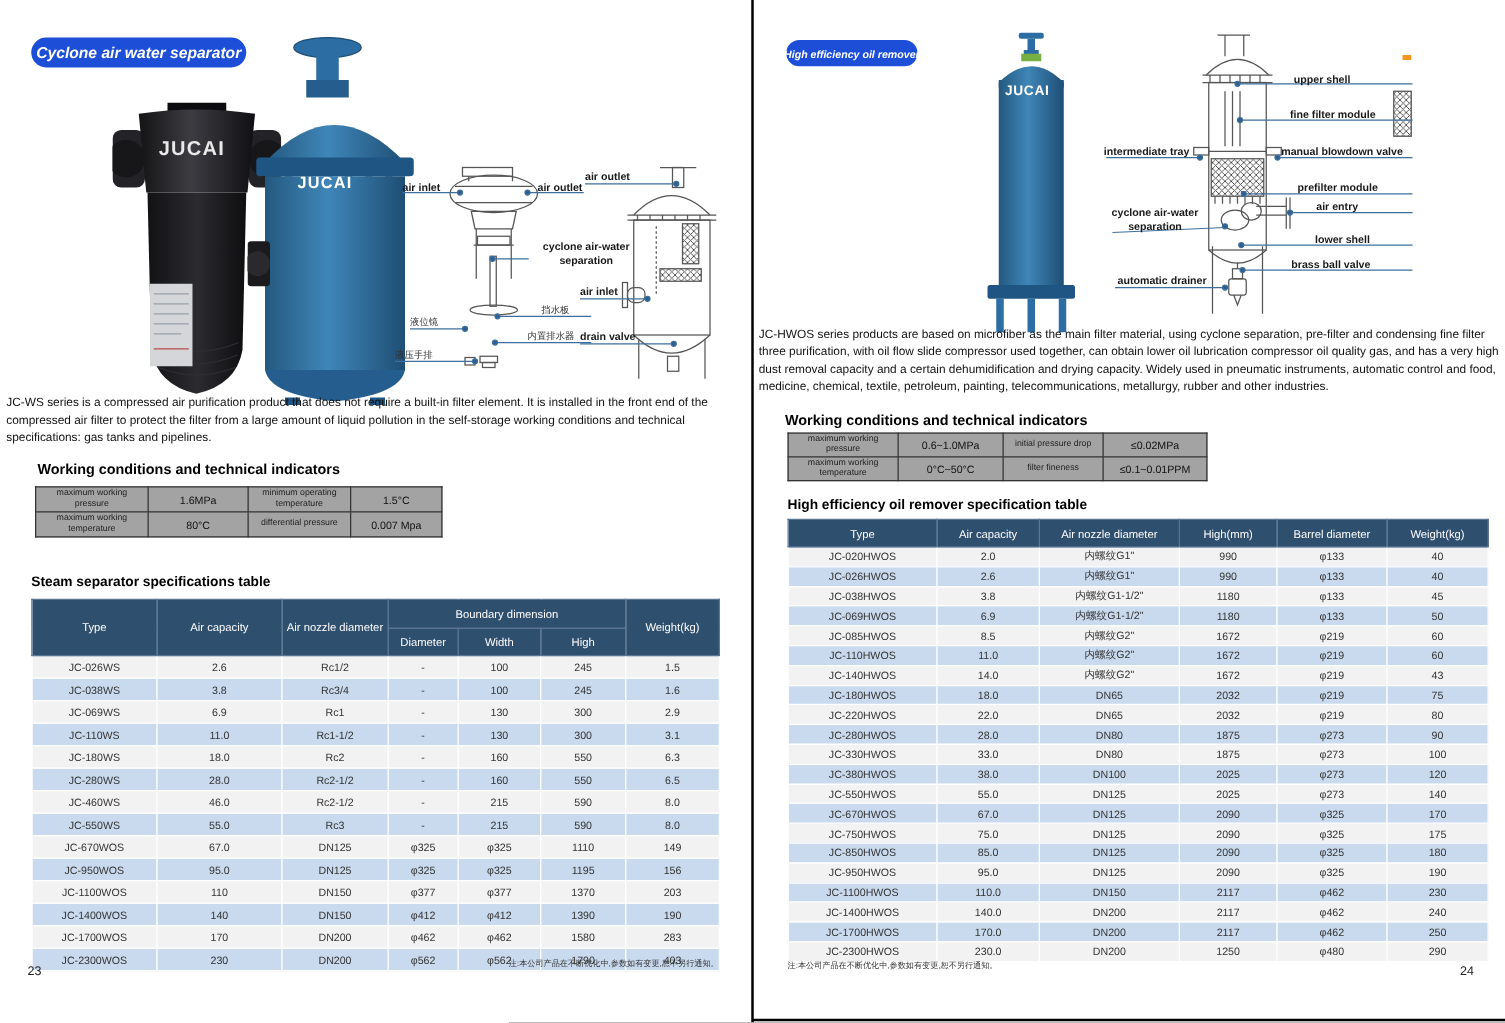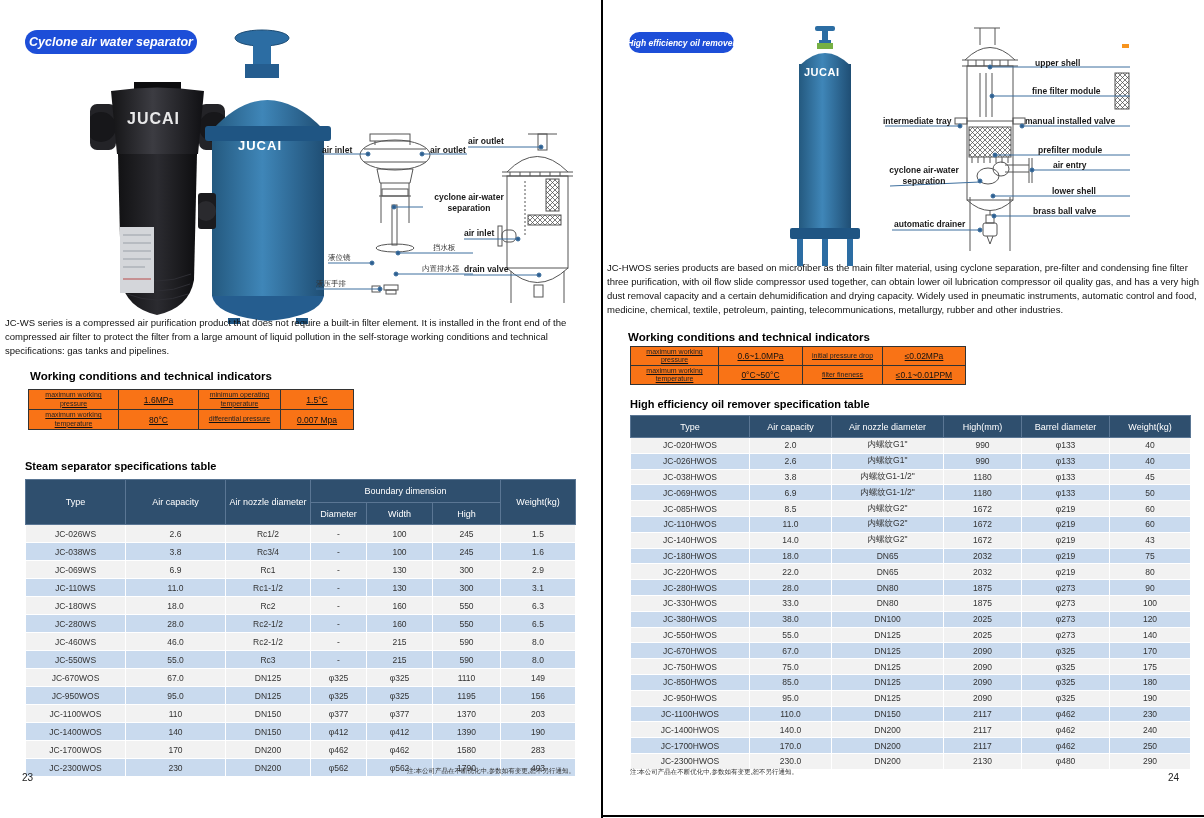--- a/index.html
+++ b/index.html
@@ -4,21 +4,21 @@
 <style>
   html,body{margin:0;padding:0;background:#888;}
   .page{position:relative;width:1204px;height:818px;background:#fff;overflow:hidden;
         font-family:"Liberation Sans",sans-serif;color:#111;}
   .abs{position:absolute;}
   .badge{background:#1d4ed8;color:#fff;font-weight:bold;font-style:italic;
          display:flex;align-items:center;justify-content:center;border-radius:13px;white-space:nowrap;}
   .heading{font-weight:bold;color:#000;white-space:nowrap;}
   .tbl-title{font-weight:bold;color:#000;text-align:left;}
   .para{font-size:9.5px;line-height:1.47;color:#111;text-align:left;}
-  .wc-table{border-collapse:collapse;table-layout:fixed;background:#f97316;text-decoration:underline;}
+  .wc-table{border-collapse:collapse;table-layout:fixed;background:#a3a3a3;}
   .wc-table td{border:1px solid #333;text-align:center;vertical-align:middle;padding:0 2px;}
   .wc-label{font-size:7px;line-height:1.15;color:#222;}
   .wc-val{font-size:8.5px;color:#111;}
   .spec{border-collapse:collapse;table-layout:fixed;}
   .spec th{background:#2f4f6e;color:#fff;font-weight:normal;font-size:9px;
            border:1px solid #5a7694;padding:0;text-align:center;vertical-align:middle;}
   .spec td{font-size:8.5px;color:#333;text-align:center;vertical-align:middle;
            border:1px solid #fff;padding:0;}
   .spec.rows17 td{height:17px;}
   .spec.rows15 td{height:14.8px;}
@@ -467,21 +467,21 @@
       <line x1="114" y1="191" x2="250" y2="191"></line>
         <circle cx="114" cy="191" r="2"></circle>
       <line x1="12" y1="205" x2="100" y2="205"></line>
         <circle cx="100" cy="205" r="2"></circle>
     </g>
   </svg>
 
   <div class="dg-label" style="left:1035px;top:58px;">upper shell</div>
   <div class="dg-label" style="left:1032px;top:86px;">fine filter module</div>
   <div class="dg-label" style="left:883px;top:116px;">intermediate tray</div>
-  <div class="dg-label" style="left:1025px;top:116px;">manual installed valve</div>
+  <div class="dg-label" style="left:1025px;top:116px;">manual blowdown valve</div>
   <div class="dg-label" style="left:1038px;top:145px;">prefilter module</div>
   <div class="dg-label center" style="left:885px;top:165px;width:78px;">cyclone air-water separation</div>
   <div class="dg-label" style="left:1053px;top:160px;">air entry</div>
   <div class="dg-label" style="left:1052px;top:186px;">lower shell</div>
   <div class="dg-label" style="left:1033px;top:206px;">brass ball valve</div>
   <div class="dg-label" style="left:894px;top:219px;">automatic drainer</div>
 
   <div class="para abs" style="left:607px;top:261px;width:597px;">JC-HWOS series products are based on microfiber as the main filter material, using cyclone separation, pre-filter and condensing fine filter three purification, with oil flow slide compressor used together, can obtain lower oil lubrication compressor oil quality gas, and has a very high dust removal capacity and a certain dehumidification and drying capacity. Widely used in pneumatic instruments, automatic control and food, medicine, chemical, textile, petroleum, painting, telecommunications, metallurgy, rubber and other industries.</div>
 
   <div class="heading abs" style="left:628px;top:331px;font-size:11.5px;">Working conditions and technical indicators</div>
@@ -688,21 +688,21 @@
           <td>170.0</td>
           <td>DN200</td>
           <td>2117</td>
           <td>φ462</td>
           <td>250</td>
         </tr>
         <tr>
           <td>JC-2300HWOS</td>
           <td>230.0</td>
           <td>DN200</td>
-          <td>2130</td>
+          <td>1250</td>
           <td>φ480</td>
           <td>290</td>
         </tr>
       </tbody>
   </table>
 
   <div class="footnote abs" style="left:630px;top:768px;">注:本公司产品在不断优化中,参数如有变更,恕不另行通知。</div>
 
   <div class="pageno abs" style="left:1168px;top:772px;">24</div>
 

